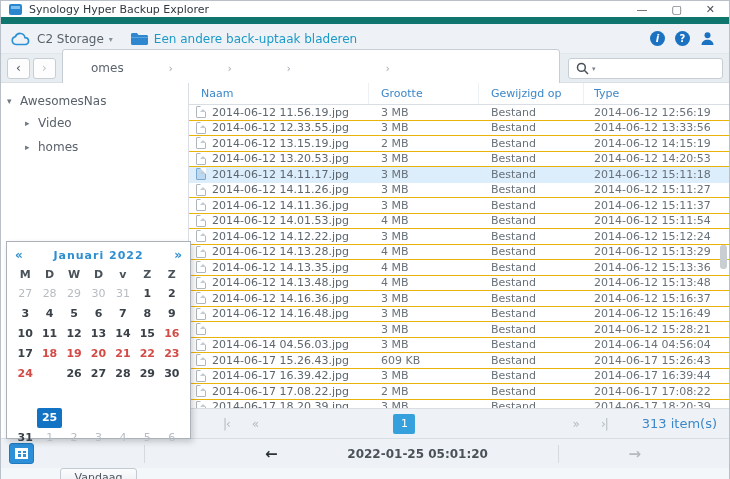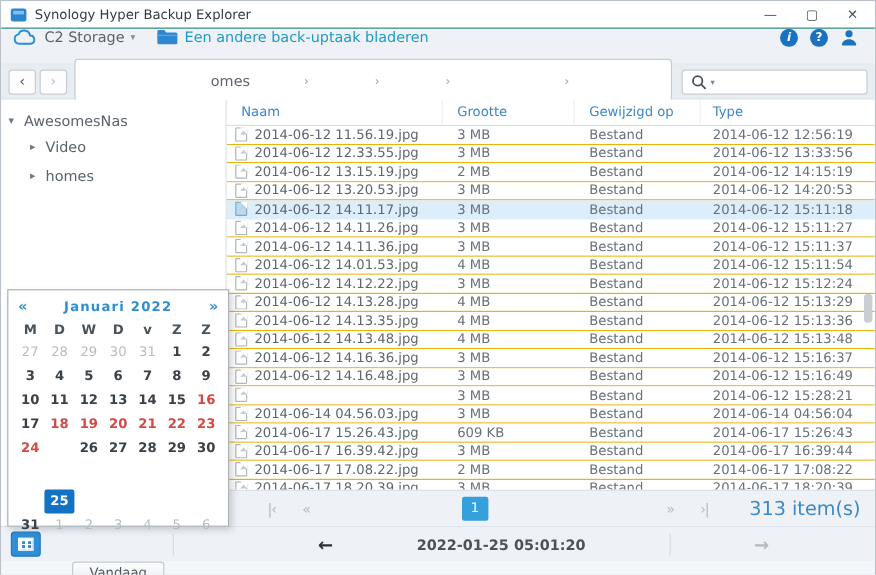--- a/index.html
+++ b/index.html
@@ -1,43 +1,43 @@
 <!DOCTYPE html>
 <html><head>
 <meta charset="utf-8">
 <style>
   * { margin:0; padding:0; box-sizing:border-box; }
   html,body { width:730px; height:479px; }
   body { font-family:"DejaVu Sans","Liberation Sans",sans-serif; background:#f5f8fa; color:#444; position:relative; overflow:hidden; }
   .window { width:730px; height:479px; border:1px solid #b9c0c8; background:#fff; position:relative; }
 
   
-  .titlebar { height:23px; background:#fff; display:flex; align-items:center; padding:0 8px; border-bottom:1px solid #0f766e; }
+  .titlebar { height:23px; background:#fff; display:flex; align-items:center; padding:0 8px; border-bottom:7px solid #0f766e; }
   .appicon { width:13px; height:11px; background:#2a86cf; border-radius:2px; position:relative; margin-right:7px; }
   .appicon:after { content:""; position:absolute; left:2px; top:2px; right:2px; height:3px; background:#7fc0ee; }
   .apptitle { font-size:11px; color:#333a40; }
   .wincontrols { margin-left:auto; display:flex; gap:24px; padding-right:6px; color:#4a5056; font-size:11px; }
   .wincontrols span { cursor:default; line-height:1; }
 
   
-  .toolbar { height:30px; background:#eef2f6; display:flex; align-items:flex-start; padding:0 10px; border-bottom:1px solid #e0e6ea; }
+  .toolbar { height:30px; background:#eef2f6; display:flex; align-items:center; padding:0 10px; border-bottom:1px solid #e0e6ea; }
   .cloud-icon { width:20px; height:14px; margin-right:6px; }
   .storage-label { font-size:12px; color:#59616a; }
   .storage-caret { font-size:8px; color:#8a9199; margin:2px 4px 0 5px; }
   .folder-icon { width:17px; height:13px; margin:0 6px 0 14px; }
   .browse-link { font-size:12px; color:#1b9ac8; }
   .toolbar-right { margin-left:auto; display:flex; align-items:center; gap:10px; padding-right:4px; }
   .round-ic { width:15px; height:15px; border-radius:50%; background:#1a72c0; color:#fff; font-size:10px; font-weight:bold; display:flex; align-items:center; justify-content:center; line-height:1; }
 
   
   .navbar { height:29px; background:#e8edf2; display:flex; align-items:center; padding:0 6px; border-bottom:1px solid #d9dfe5; }
   .navbtn { width:23px; height:21px; background:#fdfdfe; border:1px solid #c6cdd4; border-radius:3px; display:flex; align-items:center; justify-content:center; font-size:12px; }
   .navbtn.back { color:#45505a; margin-right:3px; }
   .navbtn.fwd { color:#bcc3c9; }
-  .crumbbox { flex:0 0 498px; height:38px; background:#fff; border:1px solid #c6cdd4; border-radius:3px; margin-left:6px; display:flex; align-items:center; font-size:12px; color:#5a636c; padding-left:28px;justify-content:center; }
+  .crumbbox { flex:0 0 498px; height:38px; background:#fff; border:1px solid #c6cdd4; border-radius:3px; margin-left:6px; display:flex; align-items:center; font-size:12px; color:#5a636c; padding-left:28px; }
   .crumbbox .sep { color:#9aa2aa; font-size:10px; margin:0 0 0 45px; }
   .crumbbox .sep:first-of-type { margin-left:40px; }
   .searchbox { height:21px; flex:1; background:#fff; border:1px solid #c6cdd4; border-radius:3px; margin-left:8px; display:flex; align-items:center; padding-left:7px; gap:3px; }
   .search-caret { font-size:7px; color:#7b838b; margin-top:2px; }
 
   
   .main { display:flex; height:355px; }
   .sidebar { width:188px; border-right:1px solid #d8dee4; background:#fff; padding-top:8px; font-size:12px; color:#59616a; }
   .tree-root { display:flex; align-items:center; gap:5px; padding:3px 6px; }
   .tree-child { display:flex; align-items:center; gap:5px; padding:5px 6px 5px 24px; }
@@ -54,21 +54,21 @@
   .trow .c.name { display:flex; align-items:center; gap:6px; padding-left:7px; color:#5d666f; }
   .trow .c.mod { padding-left:10px; }
   .ficon { width:10px; height:12px; background:#fff; border:1px solid #aeb6be; border-radius:1px; position:relative; flex:0 0 10px; }
   .ficon:after { content:""; position:absolute; right:-1px; top:-1px; border:3px solid; border-color:#fff #fff #c3cad1 transparent; border-width:3px 3px 3px 3px; border-top-color:#fff; border-right-color:#fff; }
   .trow.sel .ficon { background:#bcd9f2; border-color:#7fa9cc; }
   .vscroll { position:absolute; right:2px; top:140px; width:7px; height:24px; background:#c9ced3; border-radius:3px; }
 
   .pager { height:30px; background:#eef2f6; border-top:1px solid #d8dee4; display:flex; align-items:center; font-size:12px; color:#b3bac1; padding:0 12px; }
   .pg-ic { margin-left:22px; letter-spacing:-1px; }
   .pg-btn { width:22px; height:20px; background:#35a0dc; border-radius:2px; color:#fff; font-size:11px; display:flex; align-items:center; justify-content:center; }
-  .items-count { color:#3c87c8; font-size:16px; margin-left:34px; }
+  .items-count { color:#3c87c8; font-size:13px; margin-left:34px; }
   .sp { flex:1; }
 
   
   .bottombar { height:30px; background:#eef2f6; border-top:1px solid #d8dee4; display:flex; align-items:center; padding:0 8px; }
   .cal-btn { width:25px; height:21px; background:#2e8fd9; border:1px solid #1f79bd; border-radius:3px; display:flex; align-items:center; justify-content:center; }
   .cal-glyph { width:13px; height:11px; background:linear-gradient(#fff,#fff) 0 0/100% 2px no-repeat, repeating-linear-gradient(90deg,#fff 0 2px,transparent 2px 5px), repeating-linear-gradient(#fff 0 1px,transparent 1px 4px); background-color:transparent; border:1px solid #fff; }
   .vdiv { width:1px; height:18px; background:#d4dadf; margin:0 0 0 110px; }
   .arrow { font-size:15px; font-weight:bold; }
   .arrow.left { color:#2b3238; margin-left:120px; }
   .arrow.right { color:#b4bac0; margin-right:80px; }

